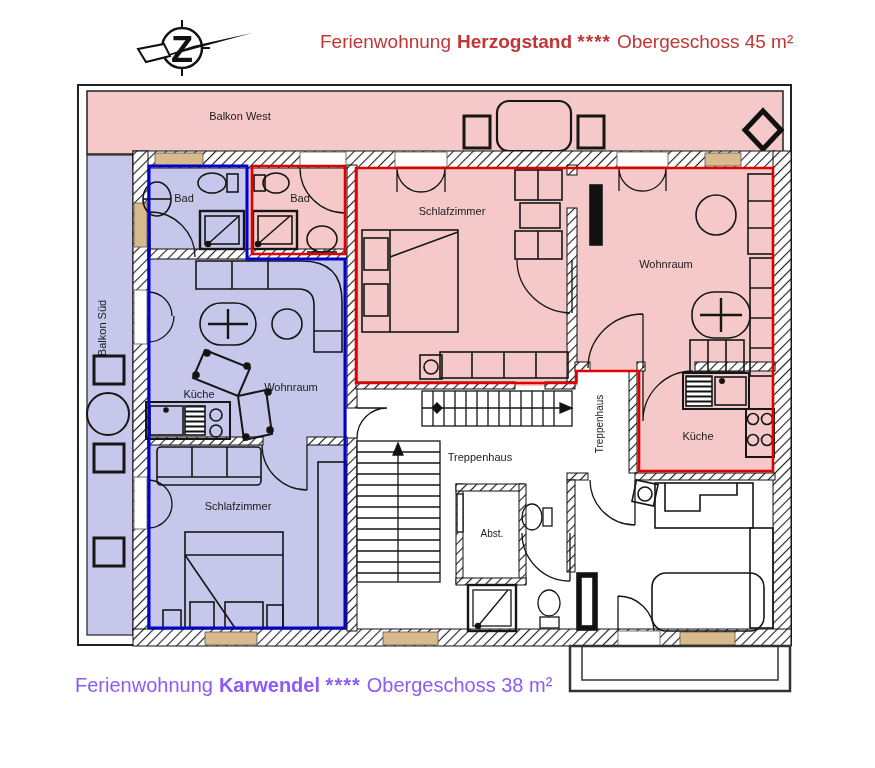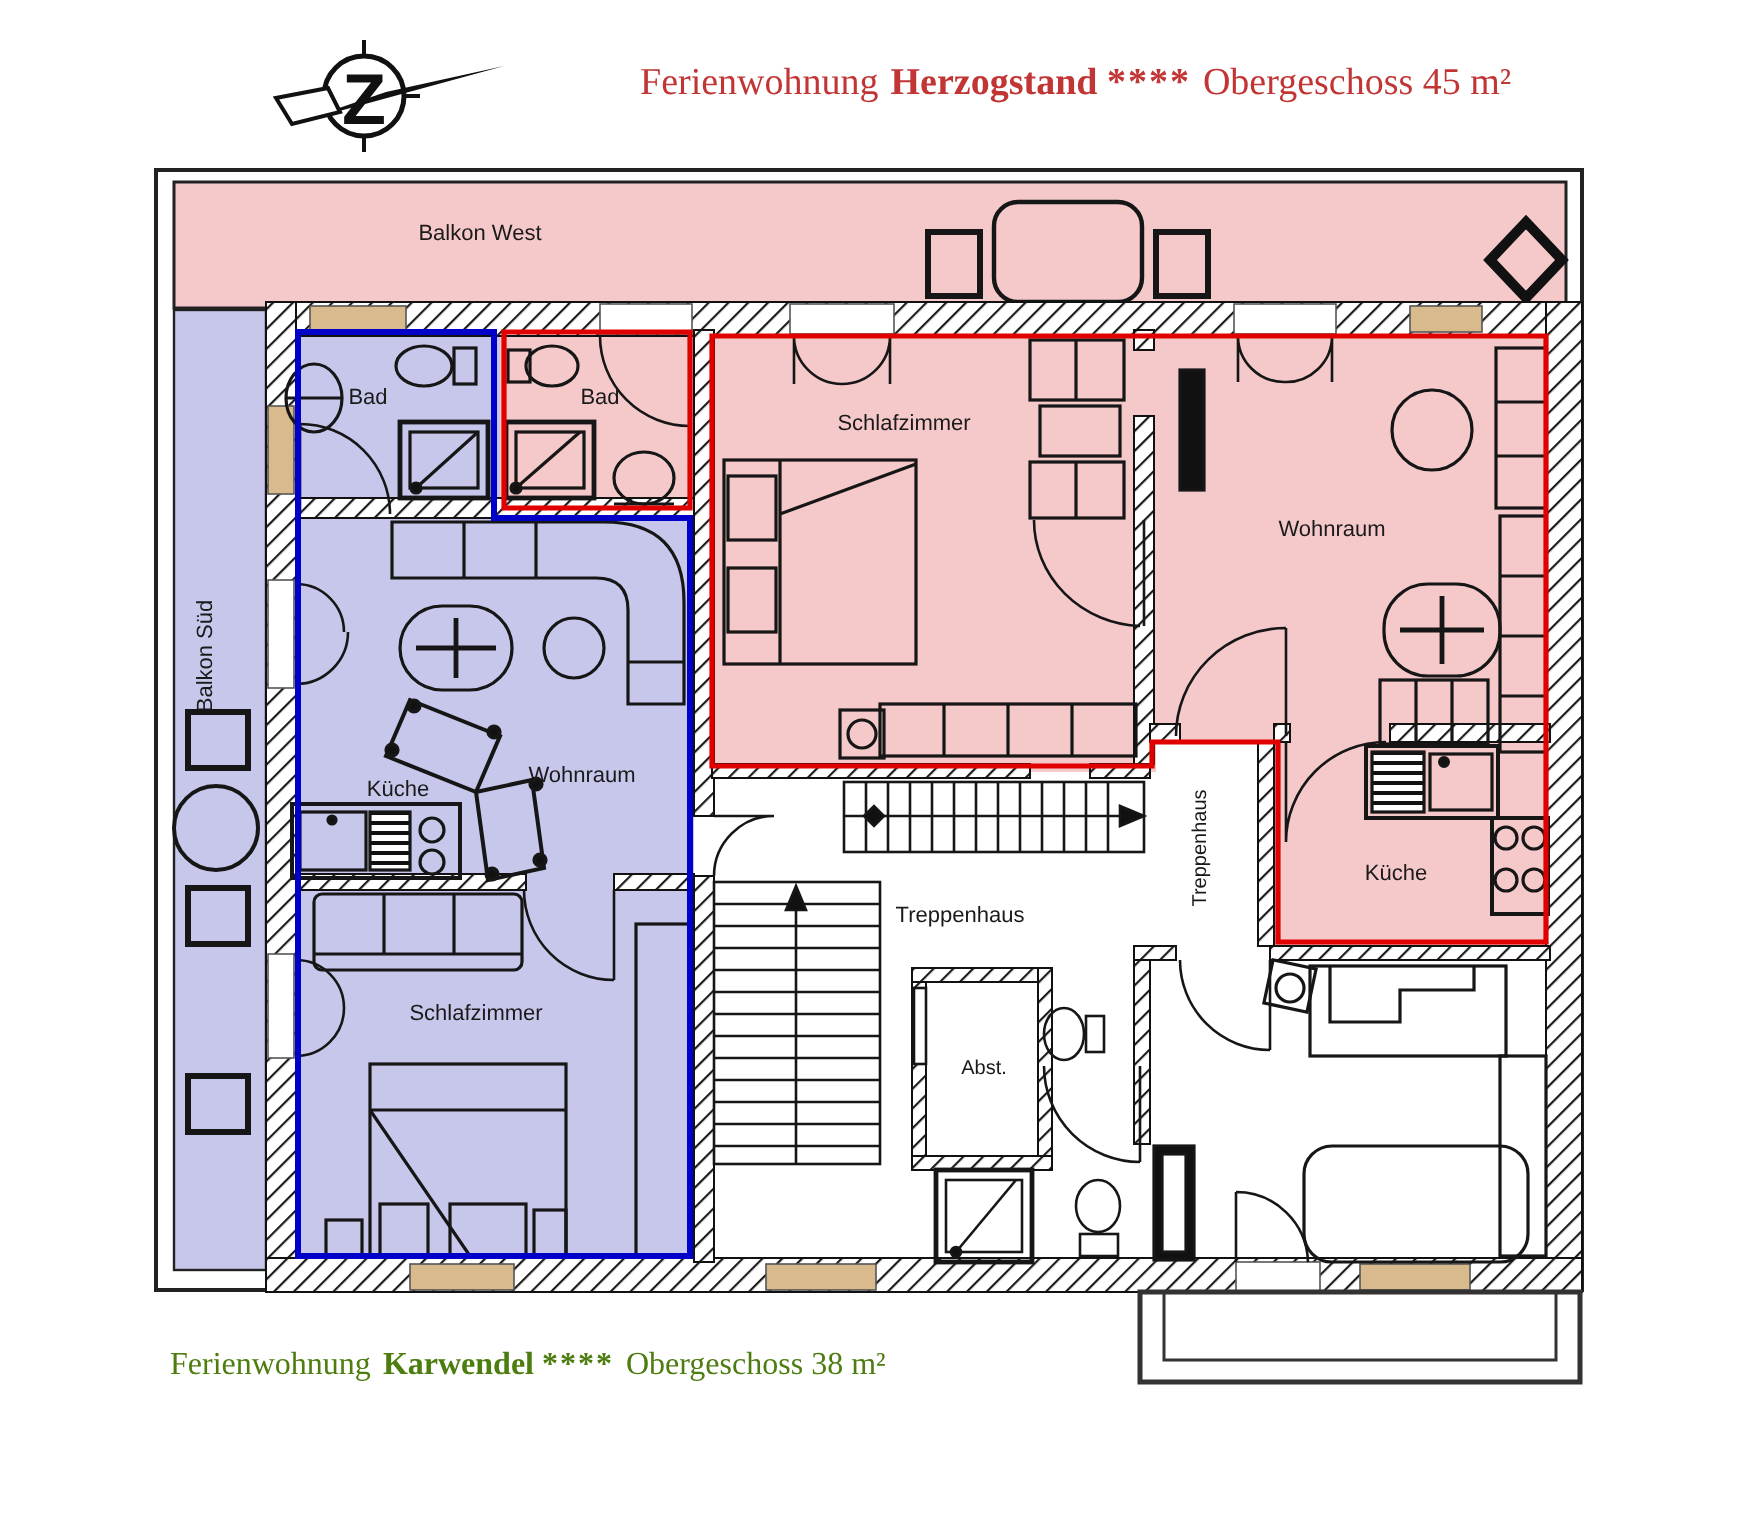--- a/index.html
+++ b/index.html
@@ -1,20 +1,20 @@
 <!DOCTYPE html>
 <html><head>
 <meta charset="utf-8">
 <style>
   html,body{margin:0;padding:0;background:#fff;}
   .canvas{position:relative;width:875px;height:768px;background:#fff;overflow:hidden;
           font-family:"Liberation Sans",sans-serif;}
-  .title{position:absolute;white-space:nowrap;font-family:Liberation Serif, serif;}
+  .title{position:absolute;white-space:nowrap;}
   .title-red{left:320px;top:31px;font-size:19px;color:#c23535;}
-  .title-blue{left:85px;top:674px;font-size:16px;color:#4d7c0f;}
+  .title-blue{left:75px;top:674px;font-size:20px;color:#8b5cf6;}
   .title b{font-weight:bold;}
   .title .stars{font-weight:bold;letter-spacing:1px;}
   .title span{margin-right:6px;}
   svg text{font-family:"Liberation Sans",sans-serif;}
   .lbl{font-size:11px;fill:#1a1a1a;text-anchor:middle;}
   .lbl-sm{font-size:10px;fill:#1a1a1a;text-anchor:middle;}
 </style>
 </head>
 <body>
 

